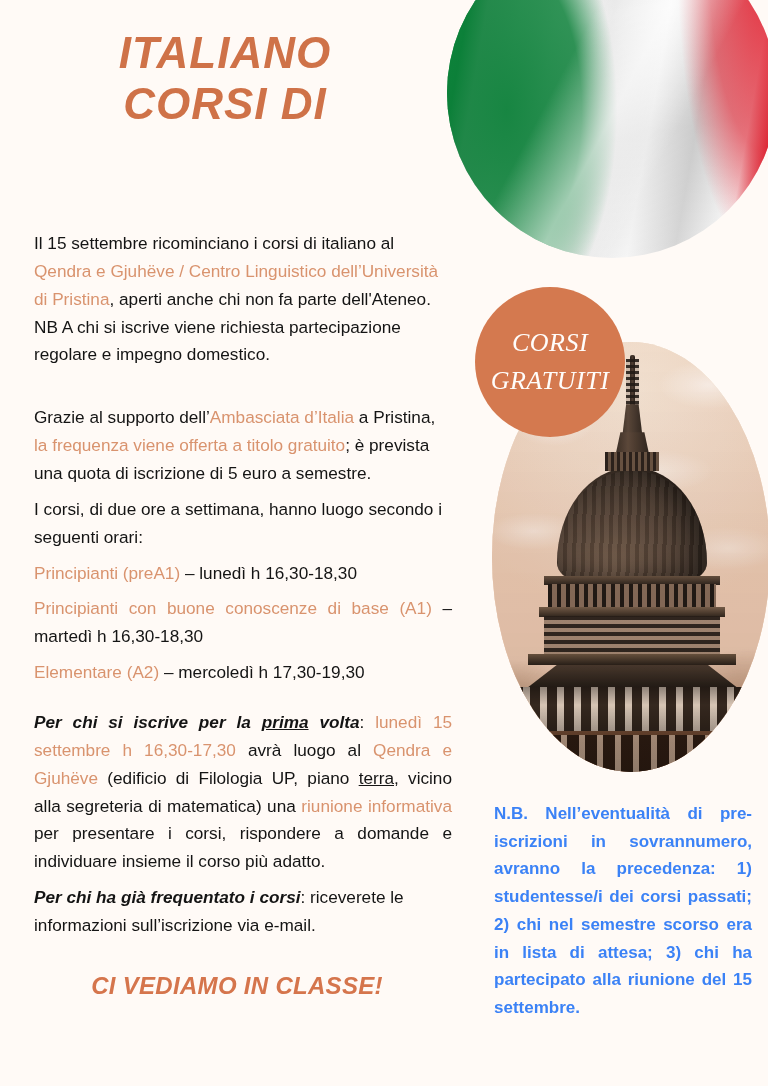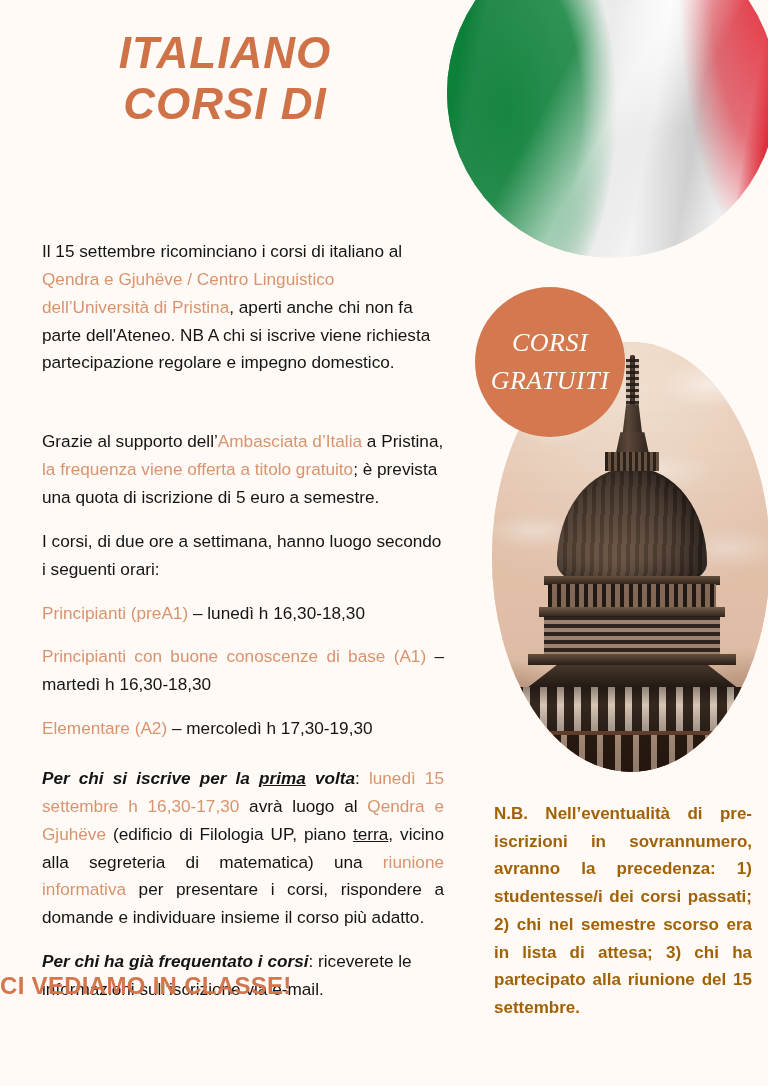--- a/index.html
+++ b/index.html
@@ -207,56 +207,57 @@
   #body-col {
     position: absolute;
     left: 26px;
     top: 222px;
     width: 434px;
     z-index: 2;
     font-size: 17.2px;
     color: #141414;
     line-height: 1.62;
   }
-  #body-col p { margin: 16px; }
+  #body-col p { margin: 8px; }
   .gap { height: 19px; }
   .accent { color: #d9936e; }
   .just { text-align: justify; }
   .bi { font-weight: bold; font-style: italic; }
   .ul { text-decoration: underline; }
 
   #schedule { margin-top: 0; }
   #schedule .row { }
 
   #first-time-block { margin-top: 22px; }
 
   #nb-block {
     position: absolute;
     left: 494px;
     top: 800px;
     width: 258px;
     z-index: 2;
     font-size: 17px;
     font-weight: bold;
-    color: #a16207;
+    color: #3b82f6;
     line-height: 1.63;
     text-align: justify;
   }
 
   #footer {
     position: absolute;
     left: 0;
     top: 972px;
     width: 474px;
-    text-align: left;
+    text-align: center;
     z-index: 2;
     font-size: 24px;
     font-weight: bold;
     color: #d5754c;
     letter-spacing: .3px;
+    font-style: italic;
   }
 </style>
 </head>
 <body>
 
 <div id="flag-circle">
   <div class="flag-inner"></div>
   <div class="flag-wave"></div>
   <div class="flag-sheen"></div>
 </div>

